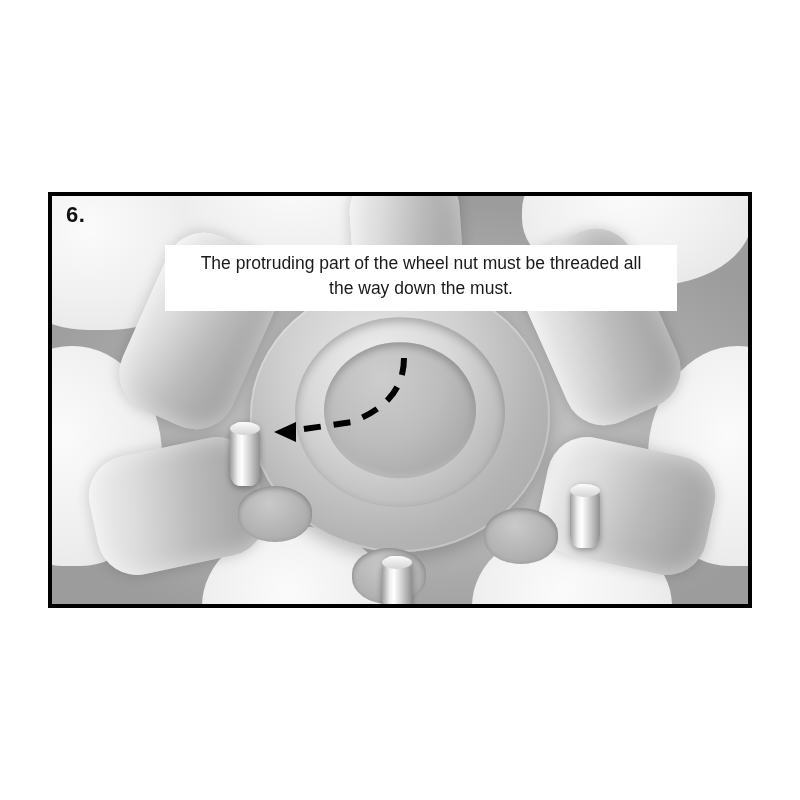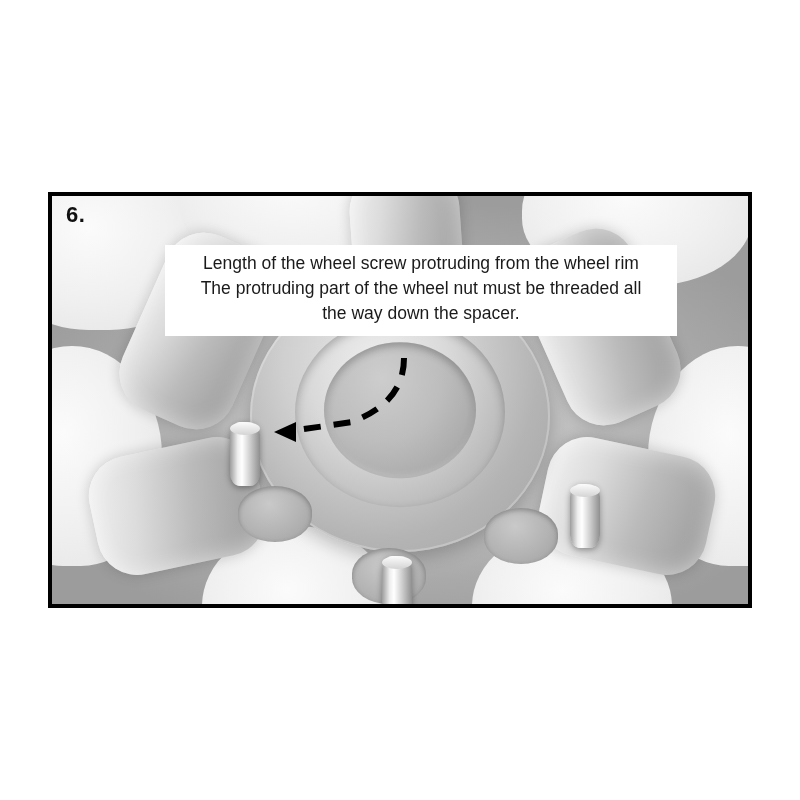--- a/index.html
+++ b/index.html
@@ -190,19 +190,18 @@
     </div>
 
     <svg id="arrow-svg" viewBox="0 0 696 408" preserveAspectRatio="none">
       <path d="M 352 162 C 352 196, 330 214, 300 226 L 232 236" fill="none" stroke="#000000" stroke-width="6" stroke-dasharray="17 13" stroke-linecap="butt"></path>
       <polygon points="222,236 244,226 244,246" fill="#000000"></polygon>
     </svg>
 
     <div id="step-number">6.</div>
 
     <div id="caption">
-      <p>Length of the wheel screw protruding from the wheel rim</p>
       <p>The protruding part of the wheel nut must be threaded all</p>
-      <p>the way down the spacer.</p>
+      <p>the way down the must.</p>
     </div>
 
   </div>
 </div>
 
 </body></html>

